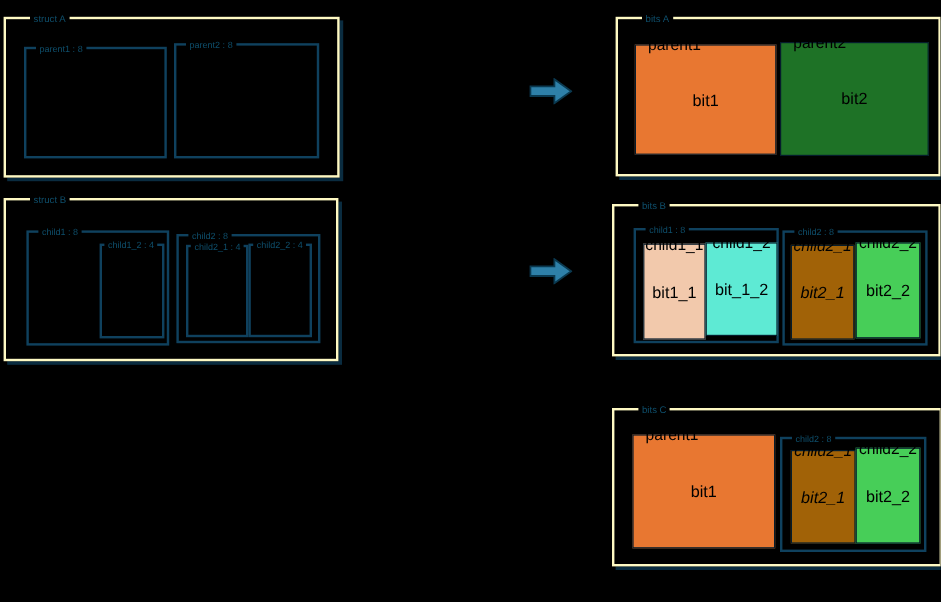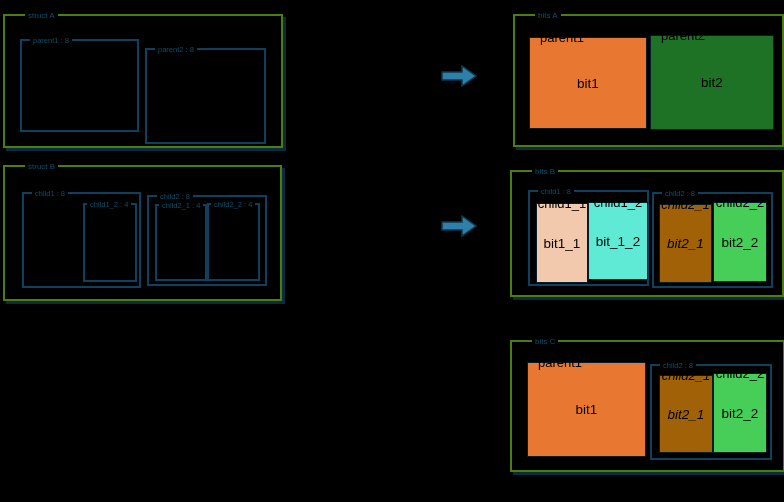--- a/index.html
+++ b/index.html
@@ -1,20 +1,20 @@
 <!DOCTYPE html>
 <html><head>
 <meta charset="utf-8">
 <style>
   html,body{margin:0;padding:0;background:#000;}
   .canvas{position:relative;width:784px;height:502px;background:#000;overflow:hidden;
           font-family:"Liberation Sans", sans-serif;}
 
   
-  .obox{position:absolute;border:2px solid #4d7c0f;background:#000;
+  .obox{position:absolute;border:2px solid #fef9c3;background:#000;
         box-shadow:3px 3px 0 #0A2C40;}
   .gbox{position:absolute;border:2px solid #0F415E;background:#000;}
   .fbox{position:absolute;border:2px solid #0F415E;background:transparent;}
 
   
   .tiny-label{position:absolute;top:-6px;left:20px;background:#000;padding:0 3px;
               font-size:8px;line-height:11px;color:#0E4F6C;white-space:nowrap;}
   .tiny-label.inner{left:8px;top:-6px;font-size:7.5px;}
 
   
@@ -40,21 +40,21 @@
 
 <div class="canvas">
 
   <div class="obox" style="left:3px;top:14px;width:276px;height:130px;">
     <span class="tiny-label">struct A</span>
 
     <div class="fbox" style="left:15px;top:23px;width:115px;height:89px;">
       <span class="tiny-label inner">parent1 : 8</span>
     </div>
 
-    <div class="fbox" style="left:140px;top:20px;width:117px;height:92px;margin-top:12px;">
+    <div class="fbox" style="left:140px;top:20px;width:117px;height:92px;">
       <span class="tiny-label inner">parent2 : 8</span>
     </div>
   </div>
 
   <svg class="arrow" style="left:441px;top:65px;" viewBox="0 0 36 22">
     <polygon points="1,7 21,7 21,1 35,11 21,21 21,15 1,15" fill="#2E80A9" stroke="#0A3950" stroke-width="1.5"></polygon>
   </svg>
 
   <div class="obox" style="left:513px;top:14px;width:267px;height:129px;">
     <span class="tiny-label">bits A</span>

